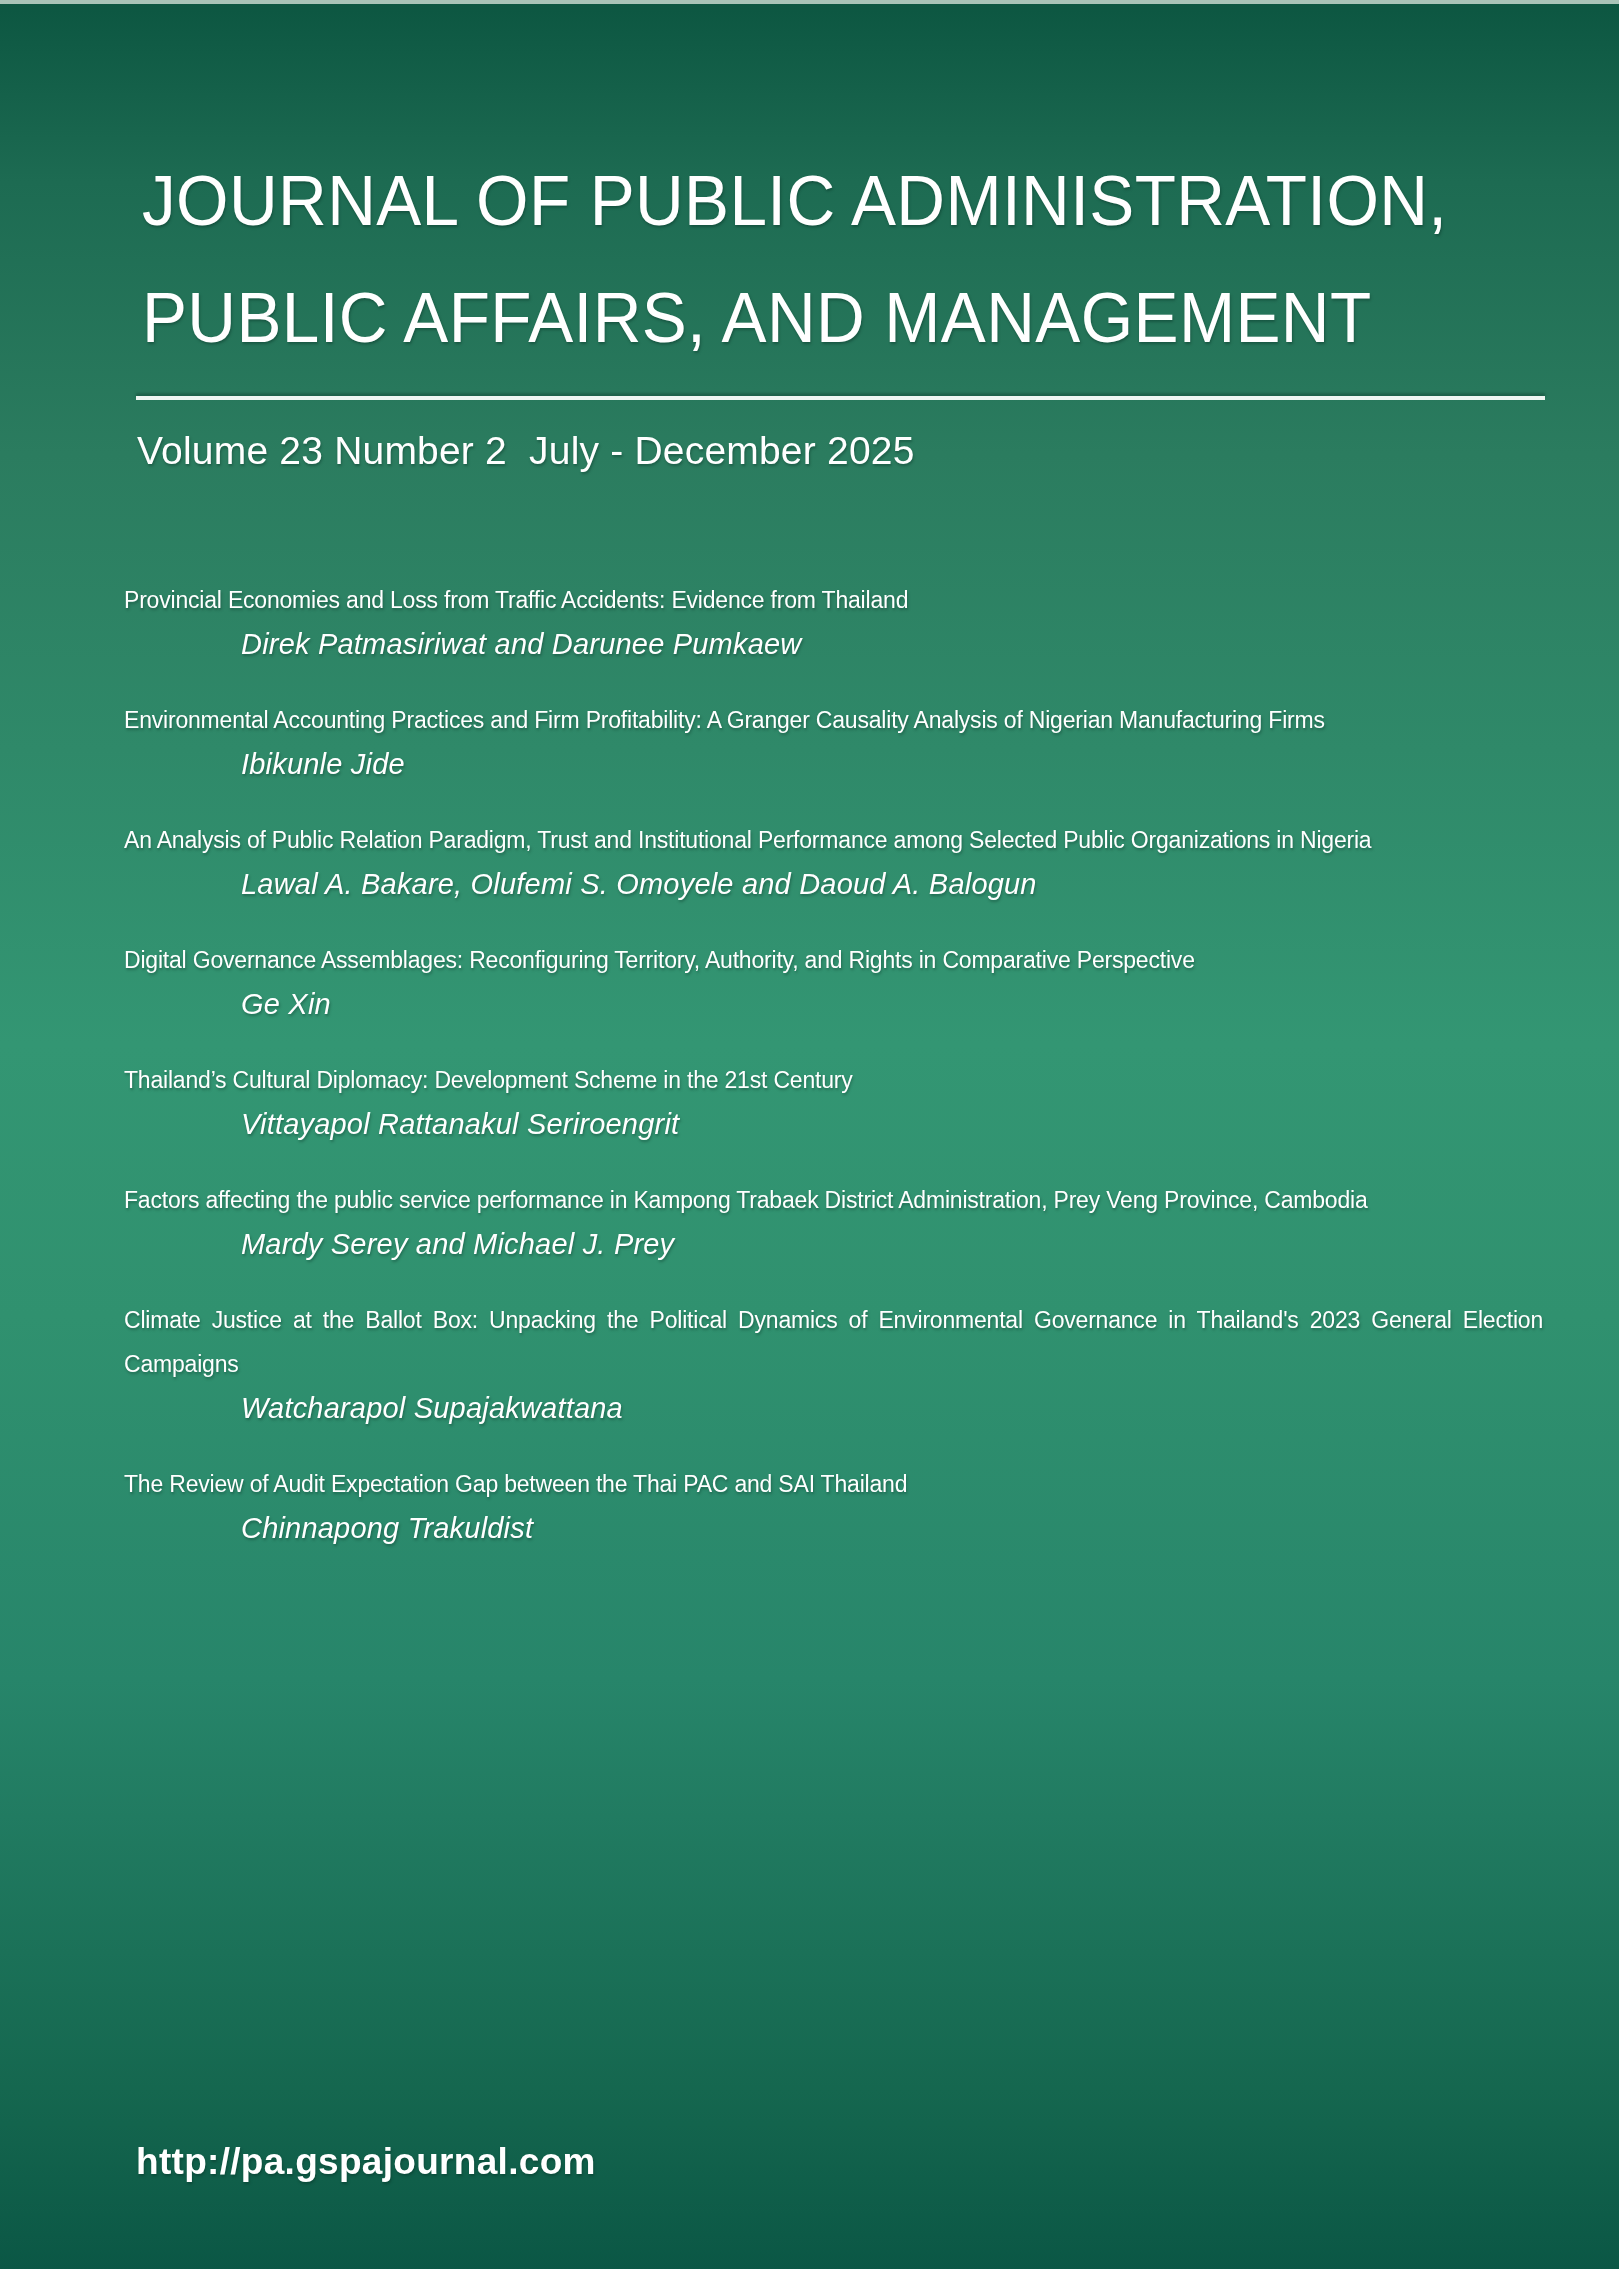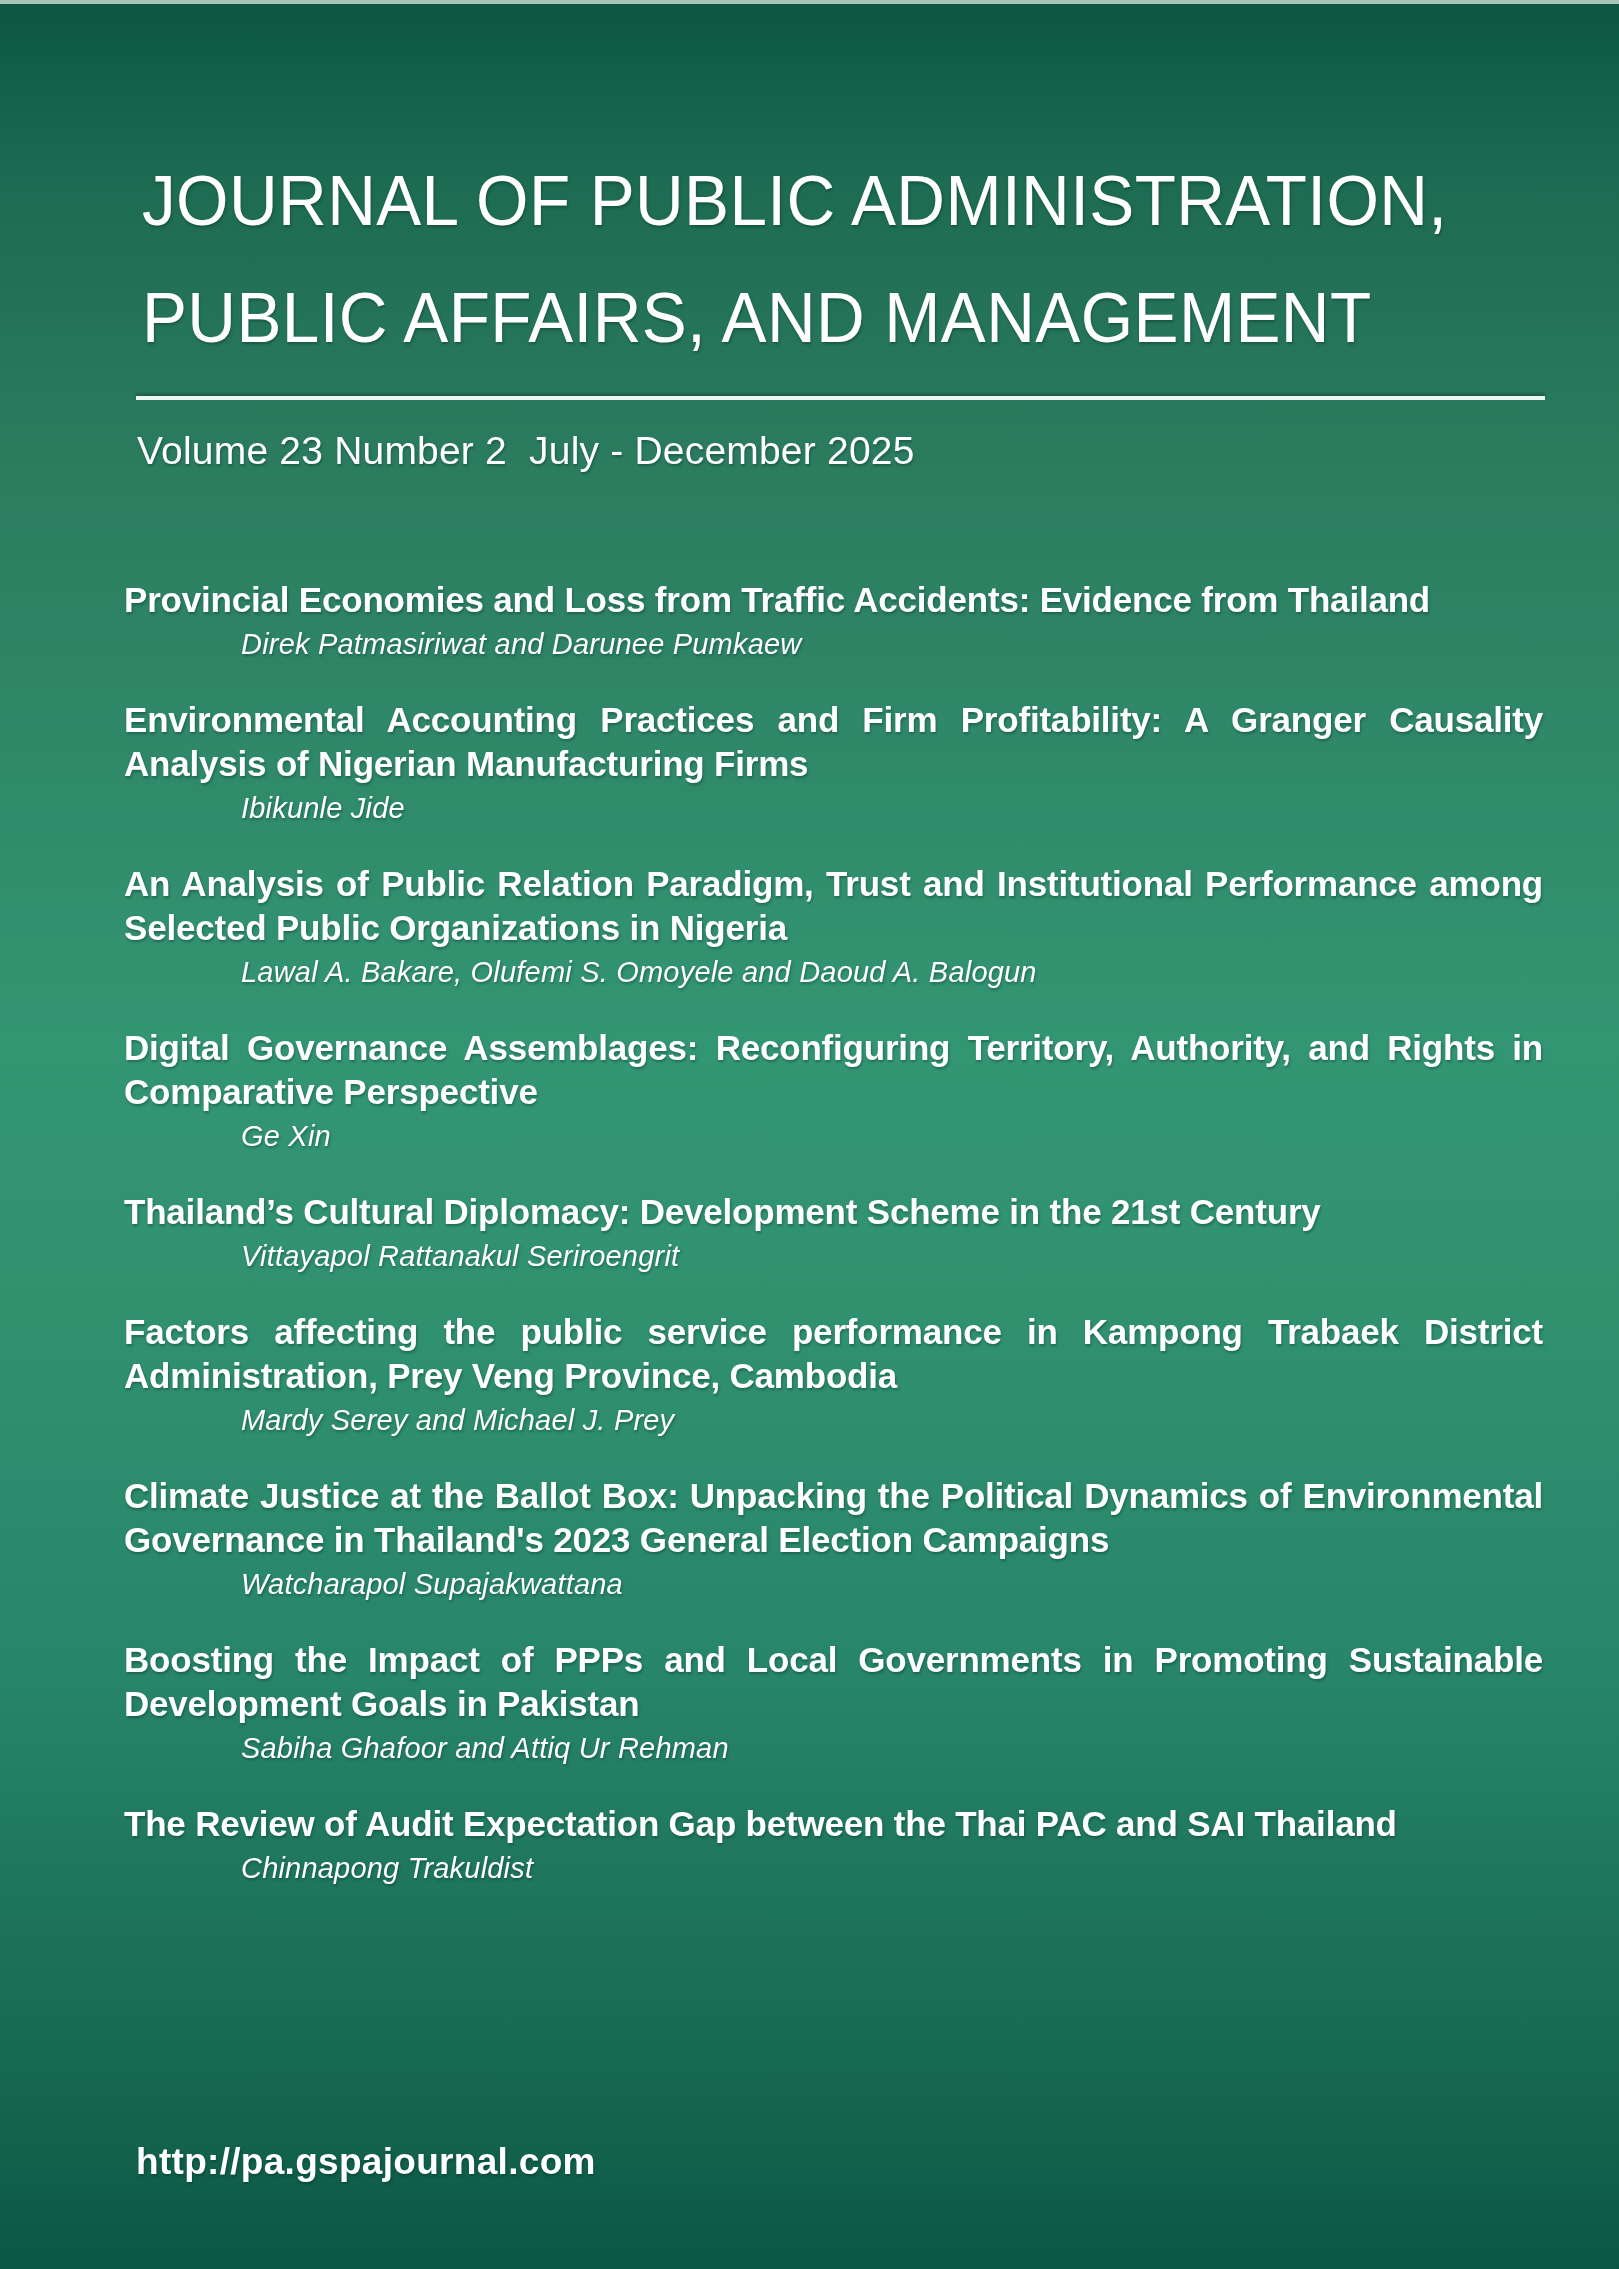--- a/index.html
+++ b/index.html
@@ -92,22 +92,22 @@
     position: absolute;
     left: 124px;
     top: 578px;
     width: 1419px;
   }
   .article {
     margin: 0 0 32px 0;
     padding: 0;
   }
   .article-title {
-    font-size: 35px;
-    font-weight: 700;
+    font-size: 23px;
+    font-weight: 400;
     line-height: 44px;
     letter-spacing: -0.2px;
     text-align: justify;
   }
   .article-authors {
     font-size: 29px;
     font-style: italic;
     font-weight: 400;
     line-height: 44px;
     padding-left: 117px;
@@ -171,24 +171,20 @@
   <article class="article">
     <div class="article-title shadowed">Factors affecting the public service performance in Kampong Trabaek District Administration, Prey Veng Province, Cambodia</div>
     <div class="article-authors shadowed">Mardy Serey and Michael J. Prey</div>
   </article>
 
   <article class="article">
     <div class="article-title shadowed">Climate Justice at the Ballot Box: Unpacking the Political Dynamics of Environmental Governance in Thailand's 2023 General Election Campaigns</div>
     <div class="article-authors shadowed">Watcharapol Supajakwattana</div>
   </article>
 
-  <article class="article">
-    <div class="article-title shadowed">Boosting the Impact of PPPs and Local Governments in Promoting Sustainable Development Goals in Pakistan</div>
-    <div class="article-authors shadowed">Sabiha Ghafoor and Attiq Ur Rehman</div>
-  </article>
 
   <article class="article">
     <div class="article-title shadowed">The Review of Audit Expectation Gap between the Thai PAC and SAI Thailand</div>
     <div class="article-authors shadowed">Chinnapong Trakuldist</div>
   </article>
 </main>
 
   <div class="website shadowed">http://pa.gspajournal.com</div>
 
 </div>

